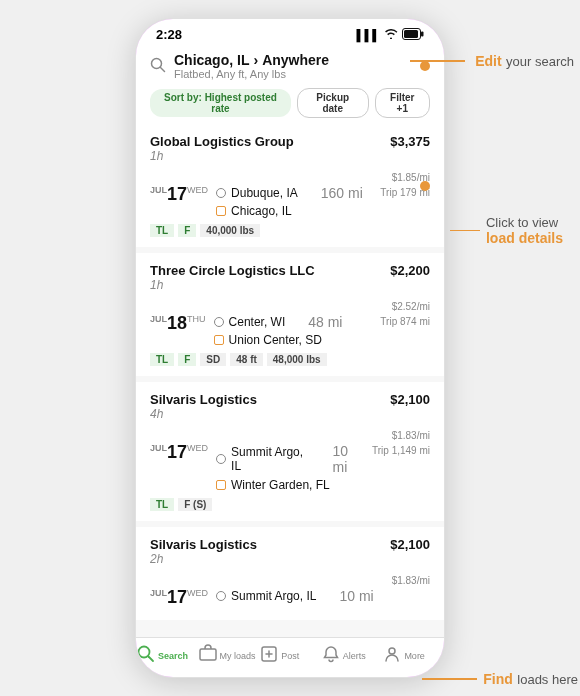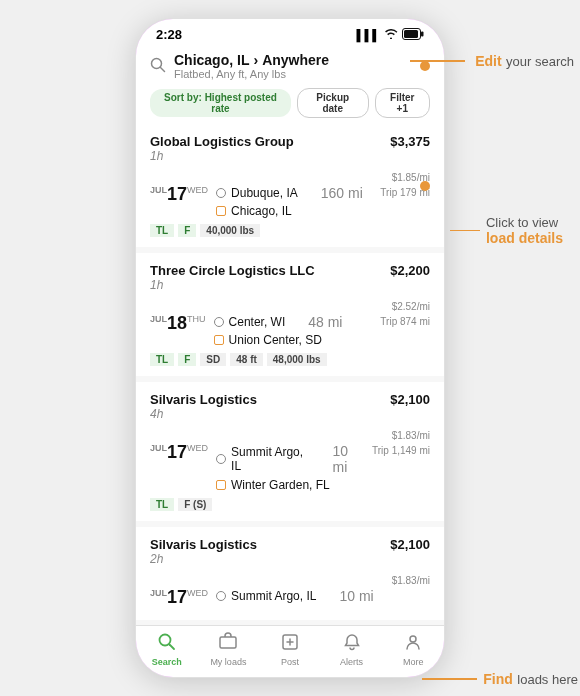--- a/index.html
+++ b/index.html
@@ -242,21 +242,20 @@
     
     .bottom-nav {
       display: flex;
       background: #fff;
       border-top: 1px solid #e0e0e0;
       padding: 6px 0 10px 0;
     }
     .nav-item {
       flex: 1;
       display: flex;
-      flex-direction: column;
       align-items: center;
       gap: 2px;
       cursor: pointer;
     }
     .nav-icon { font-size: 18px; line-height: 1; }
     .nav-label { font-size: 9px; font-weight: 500; color: #888; }
     .nav-label.active { color: #4caf50; font-weight: 700; }
     .nav-icon.active { color: #4caf50; }
 
     

